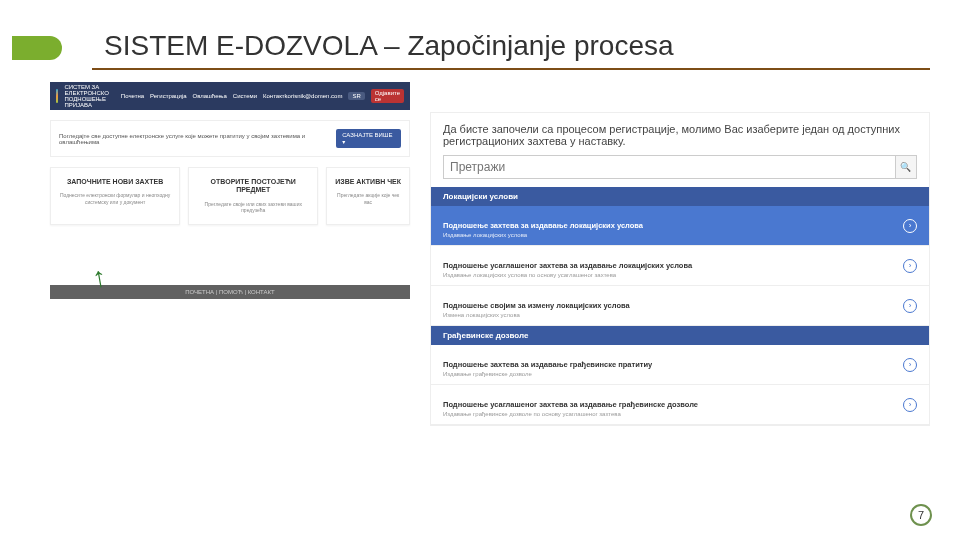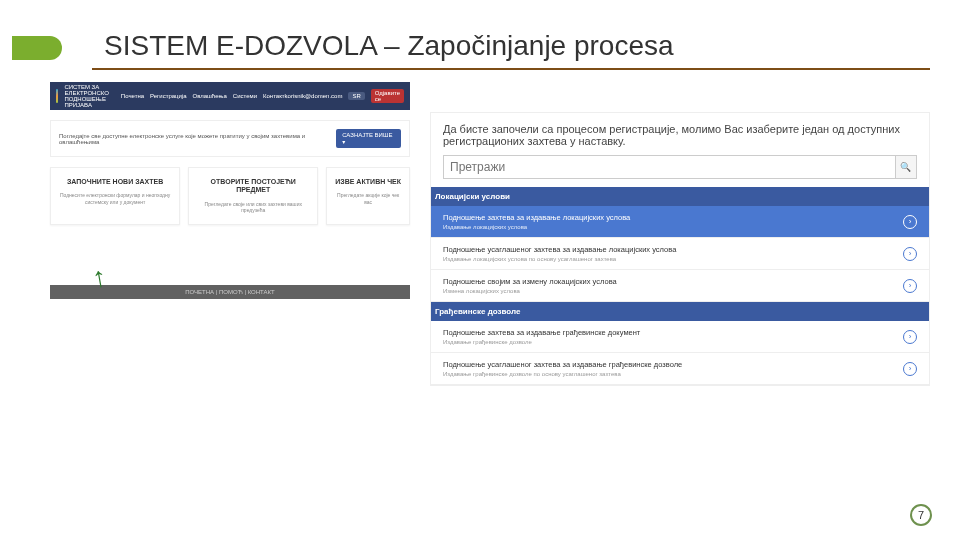--- a/index.html
+++ b/index.html
@@ -35,25 +35,25 @@
 
   .footer-bar { background: #616161; color: #ccc; font-size: 6px; text-align: center; padding: 4px; margin-top: 18px; }
 
   
   .shot-right { position: absolute; left: 380px; right: 0; top: 30px; background: #fff; border: 1px solid #eee; }
   .intro { font-size: 11px; color: #444; padding: 10px 12px 8px; }
   .search-row { margin: 0 12px 8px; display: flex; }
   .search-input { flex: 1; border: 1px solid #ccc; border-right: none; font-size: 12px; padding: 4px 6px; color: #999; }
   .search-btn { width: 22px; border: 1px solid #ccc; background: #f5f5f5; display: flex; align-items: center; justify-content: center; font-size: 9px; color: #555; }
 
-  .section-head { background: #3a5aa0; color: #fff; font-size: 8px; font-weight: 700; padding: 5px 4px; }
+  .section-head { background: #3a5aa0; color: #fff; font-size: 8px; font-weight: 700; padding: 5px 12px; }
   .list-item { border-bottom: 1px solid #eee; padding: 7px 12px; display: flex; align-items: center; gap: 8px; }
   .list-item.sel { background: #4a78d0; color: #fff; }
   .item-text { flex: 1; }
-  .item-title { font-size: 7.5px; font-weight: 400; }
+  .item-title { font-size: 7.5px; font-weight: 700; margin-top: 8px; }
   .item-sub { font-size: 6px; opacity: .85; margin-top: 2px; }
   .list-item:not(.sel) .item-title { color: #333; }
   .list-item:not(.sel) .item-sub { color: #888; }
   .item-arrow { width: 14px; height: 14px; border: 1px solid #4a78d0; border-radius: 50%; display: flex; align-items: center; justify-content: center; font-size: 8px; color: #4a78d0; }
   .list-item.sel .item-arrow { border-color: #fff; color: #fff; }
 
   .page-number { position: absolute; right: 28px; bottom: 14px; width: 22px; height: 22px; border: 2px solid #6e914e; border-radius: 50%; display: flex; align-items: center; justify-content: center; font-size: 11px; color: #333; }
 </style>
 </head>
 <body>
@@ -140,21 +140,21 @@
         <div class="list-item">
           <div class="item-text">
             <div class="item-title">Подношење својим за измену локацијских услова</div>
             <div class="item-sub">Измена локацијских услова</div>
           </div>
           <div class="item-arrow">›</div>
         </div>
         <div class="section-head">Грађевинске дозволе</div>
         <div class="list-item">
           <div class="item-text">
-            <div class="item-title">Подношење захтева за издавање грађевинске документ</div>
+            <div class="item-title">Подношење захтева за издавање грађевинске пратитиy</div>
             <div class="item-sub">Издавање грађевинске дозволе</div>
           </div>
           <div class="item-arrow">›</div>
         </div>
         <div class="list-item">
           <div class="item-text">
             <div class="item-title">Подношење усаглашеног захтева за издавање грађевинске дозволе</div>
             <div class="item-sub">Издавање грађевинске дозволе по основу усаглашеног захтева</div>
           </div>
           <div class="item-arrow">›</div>

